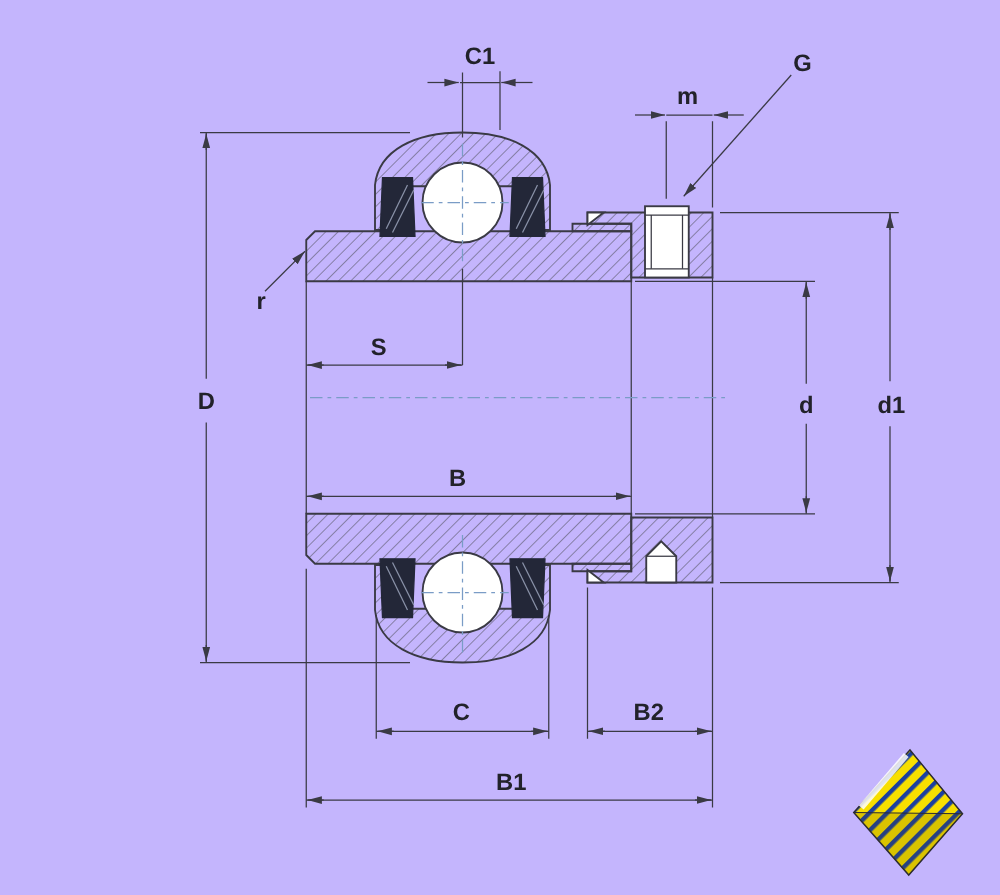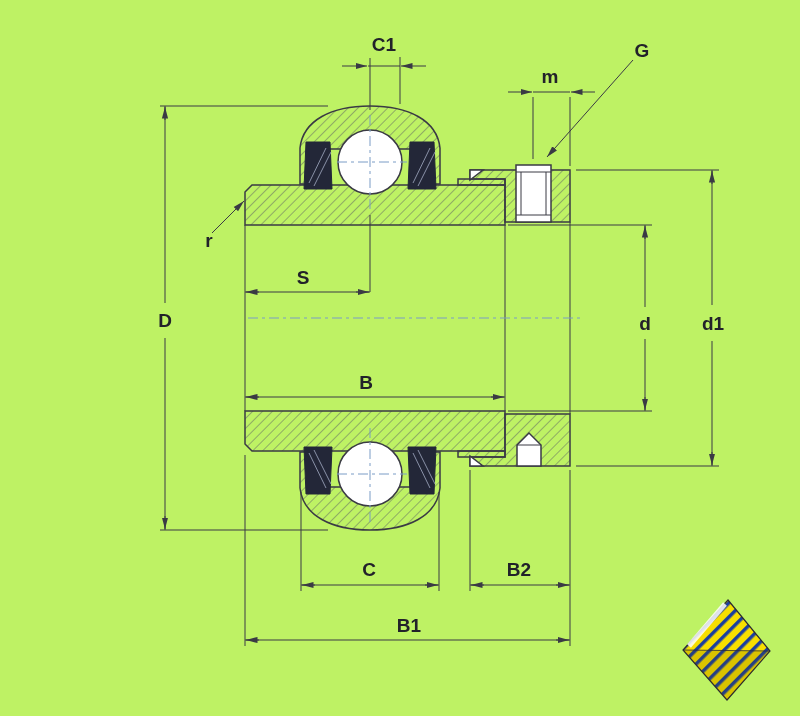--- a/index.html
+++ b/index.html
@@ -1,16 +1,16 @@
 <!DOCTYPE html>
 <html><head>
 <meta charset="utf-8">
 <style>
   html,body{margin:0;padding:0;background:#ffffff;}
-  .stage{position:relative;width:800px;height:716px;background:#bef264;overflow:hidden;
+  .stage{position:relative;width:800px;height:716px;background:#c4b5fd;overflow:hidden;
          font-family:"Liberation Sans",sans-serif;}
   svg{display:block;}
   .part{stroke:#3a3a44;stroke-width:1.5;}
   .hatched{fill:url(#hatch);}
   .whitefill{fill:#ffffff;}
   .thin{stroke:#3a3a44;stroke-width:1;fill:none;}
   .dim{stroke:#3a3a44;stroke-width:1;fill:none;}
   .arrow{stroke:#3a3a44;stroke-width:1;fill:none;}
   .cline{stroke:#7a9cc6;stroke-width:1;fill:none;stroke-dasharray:10 4 3 4;}
   .seal{fill:#232738;stroke:#232738;stroke-width:1;}

